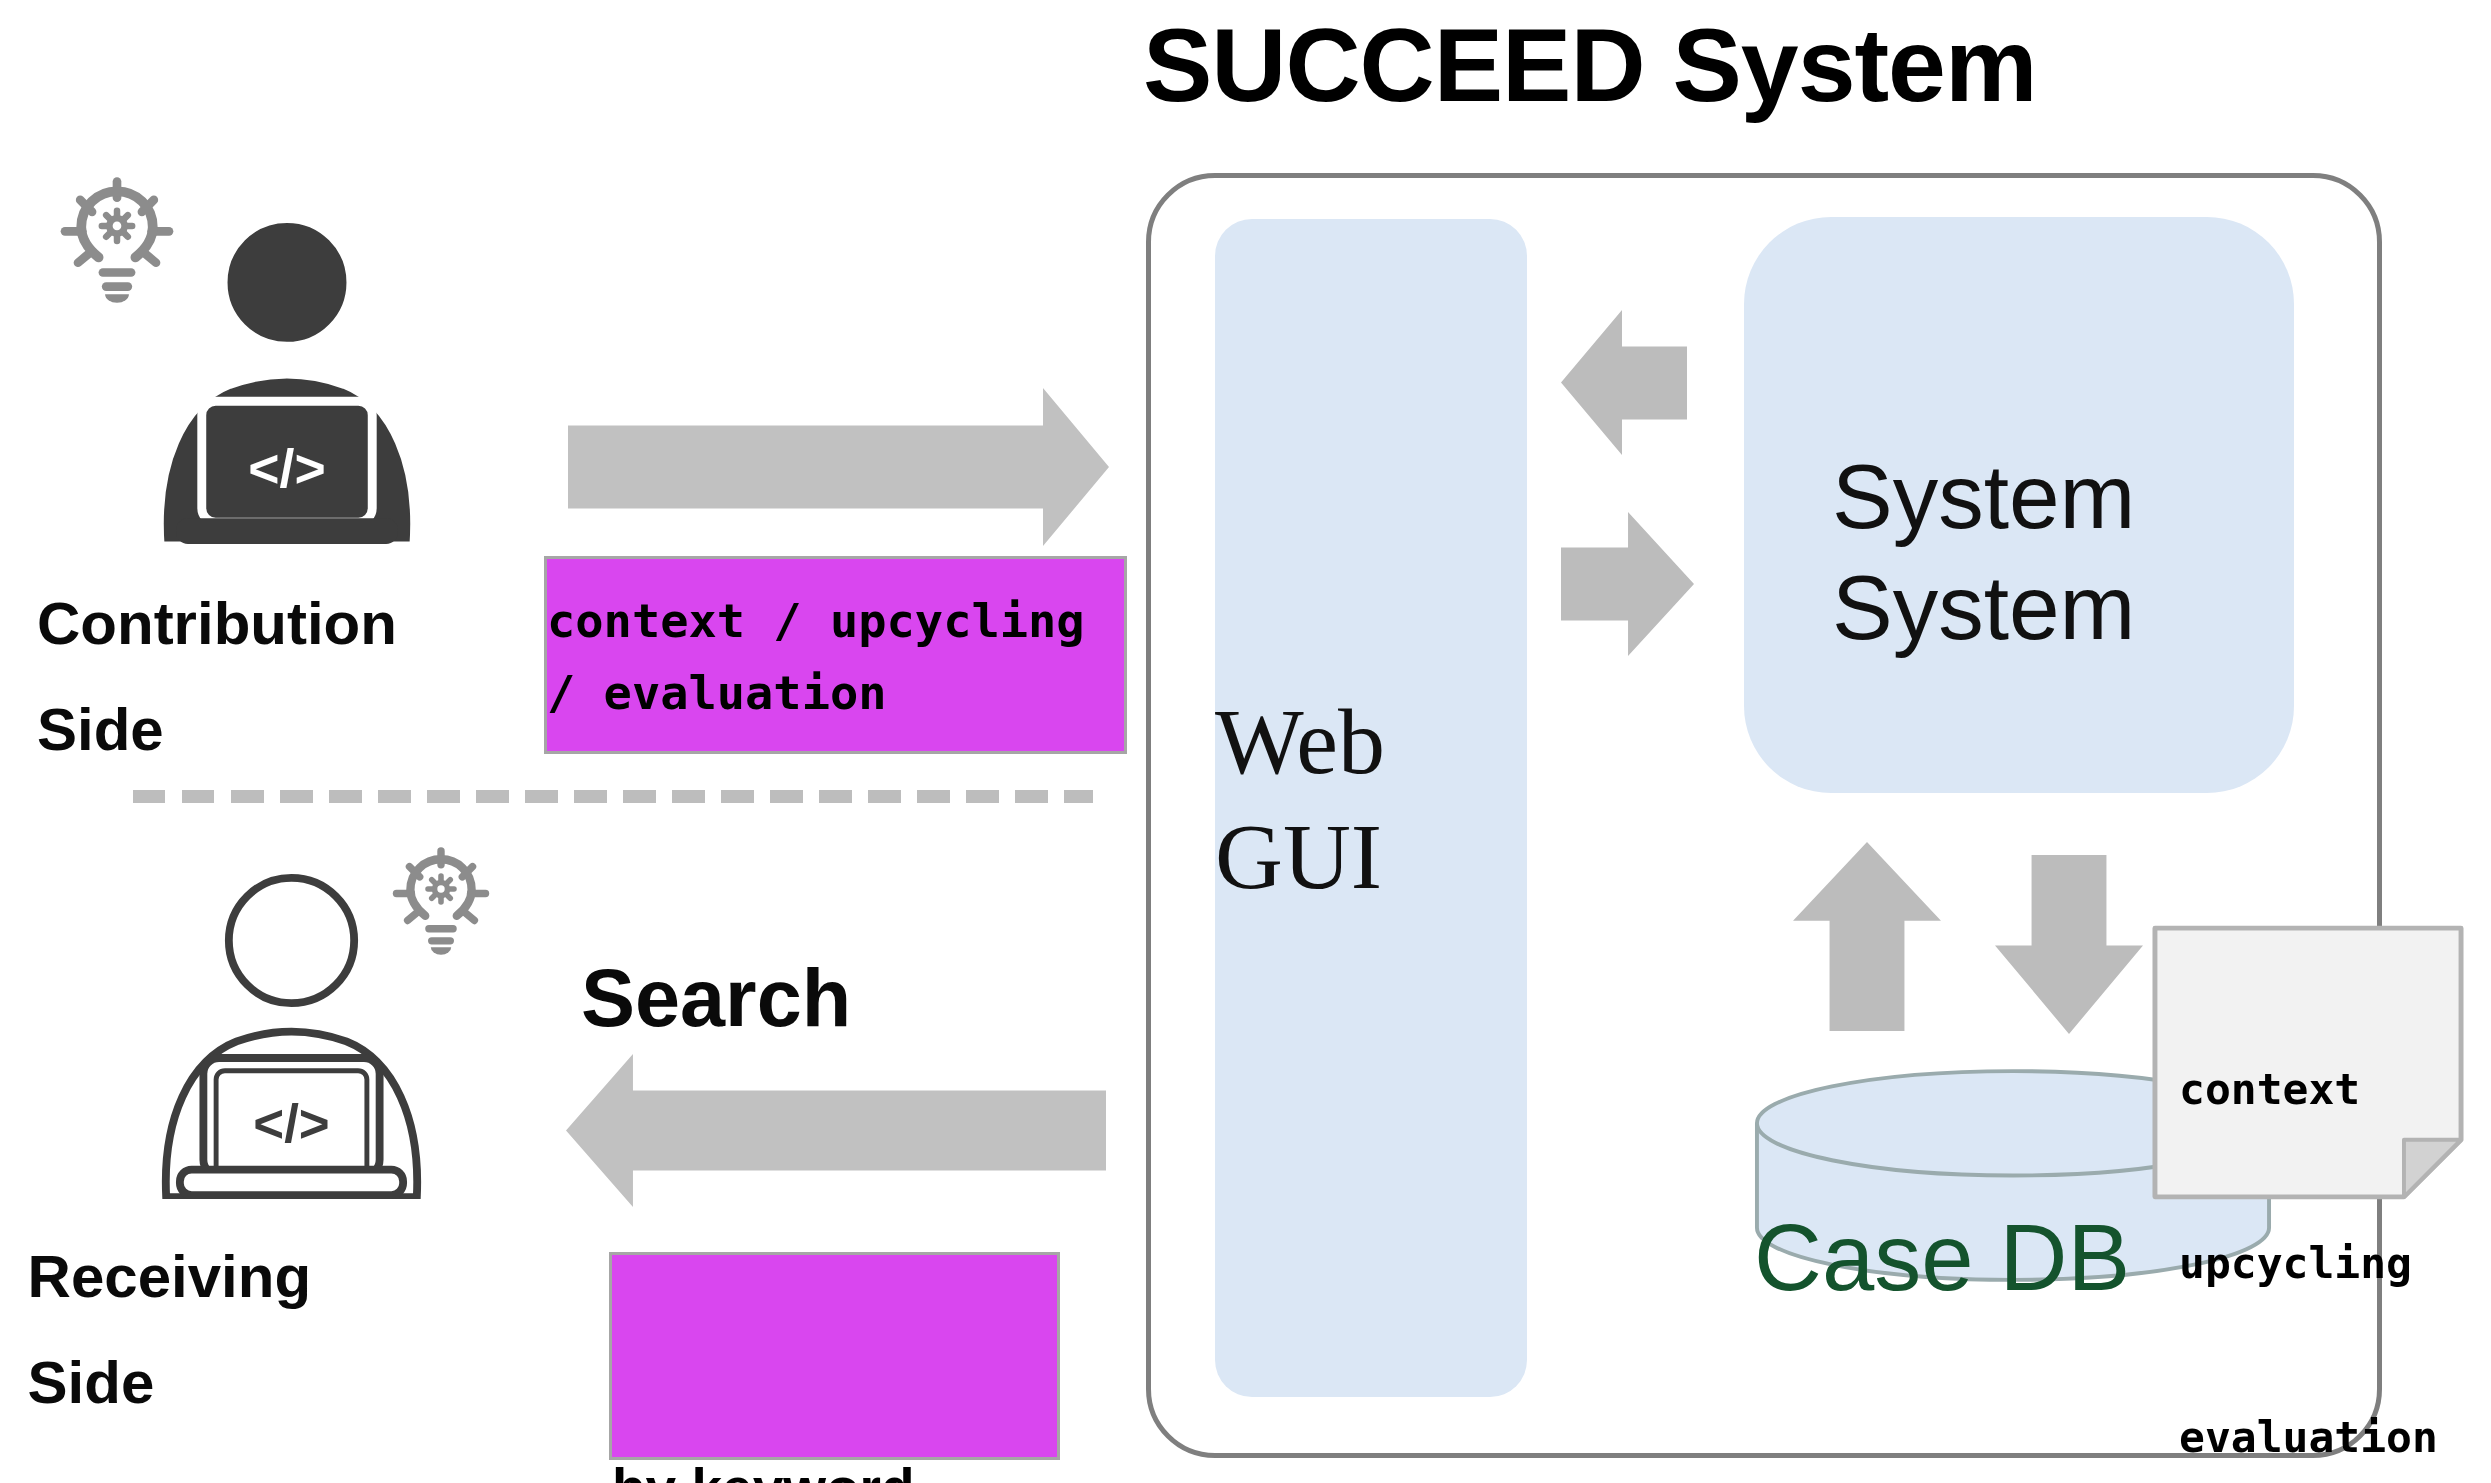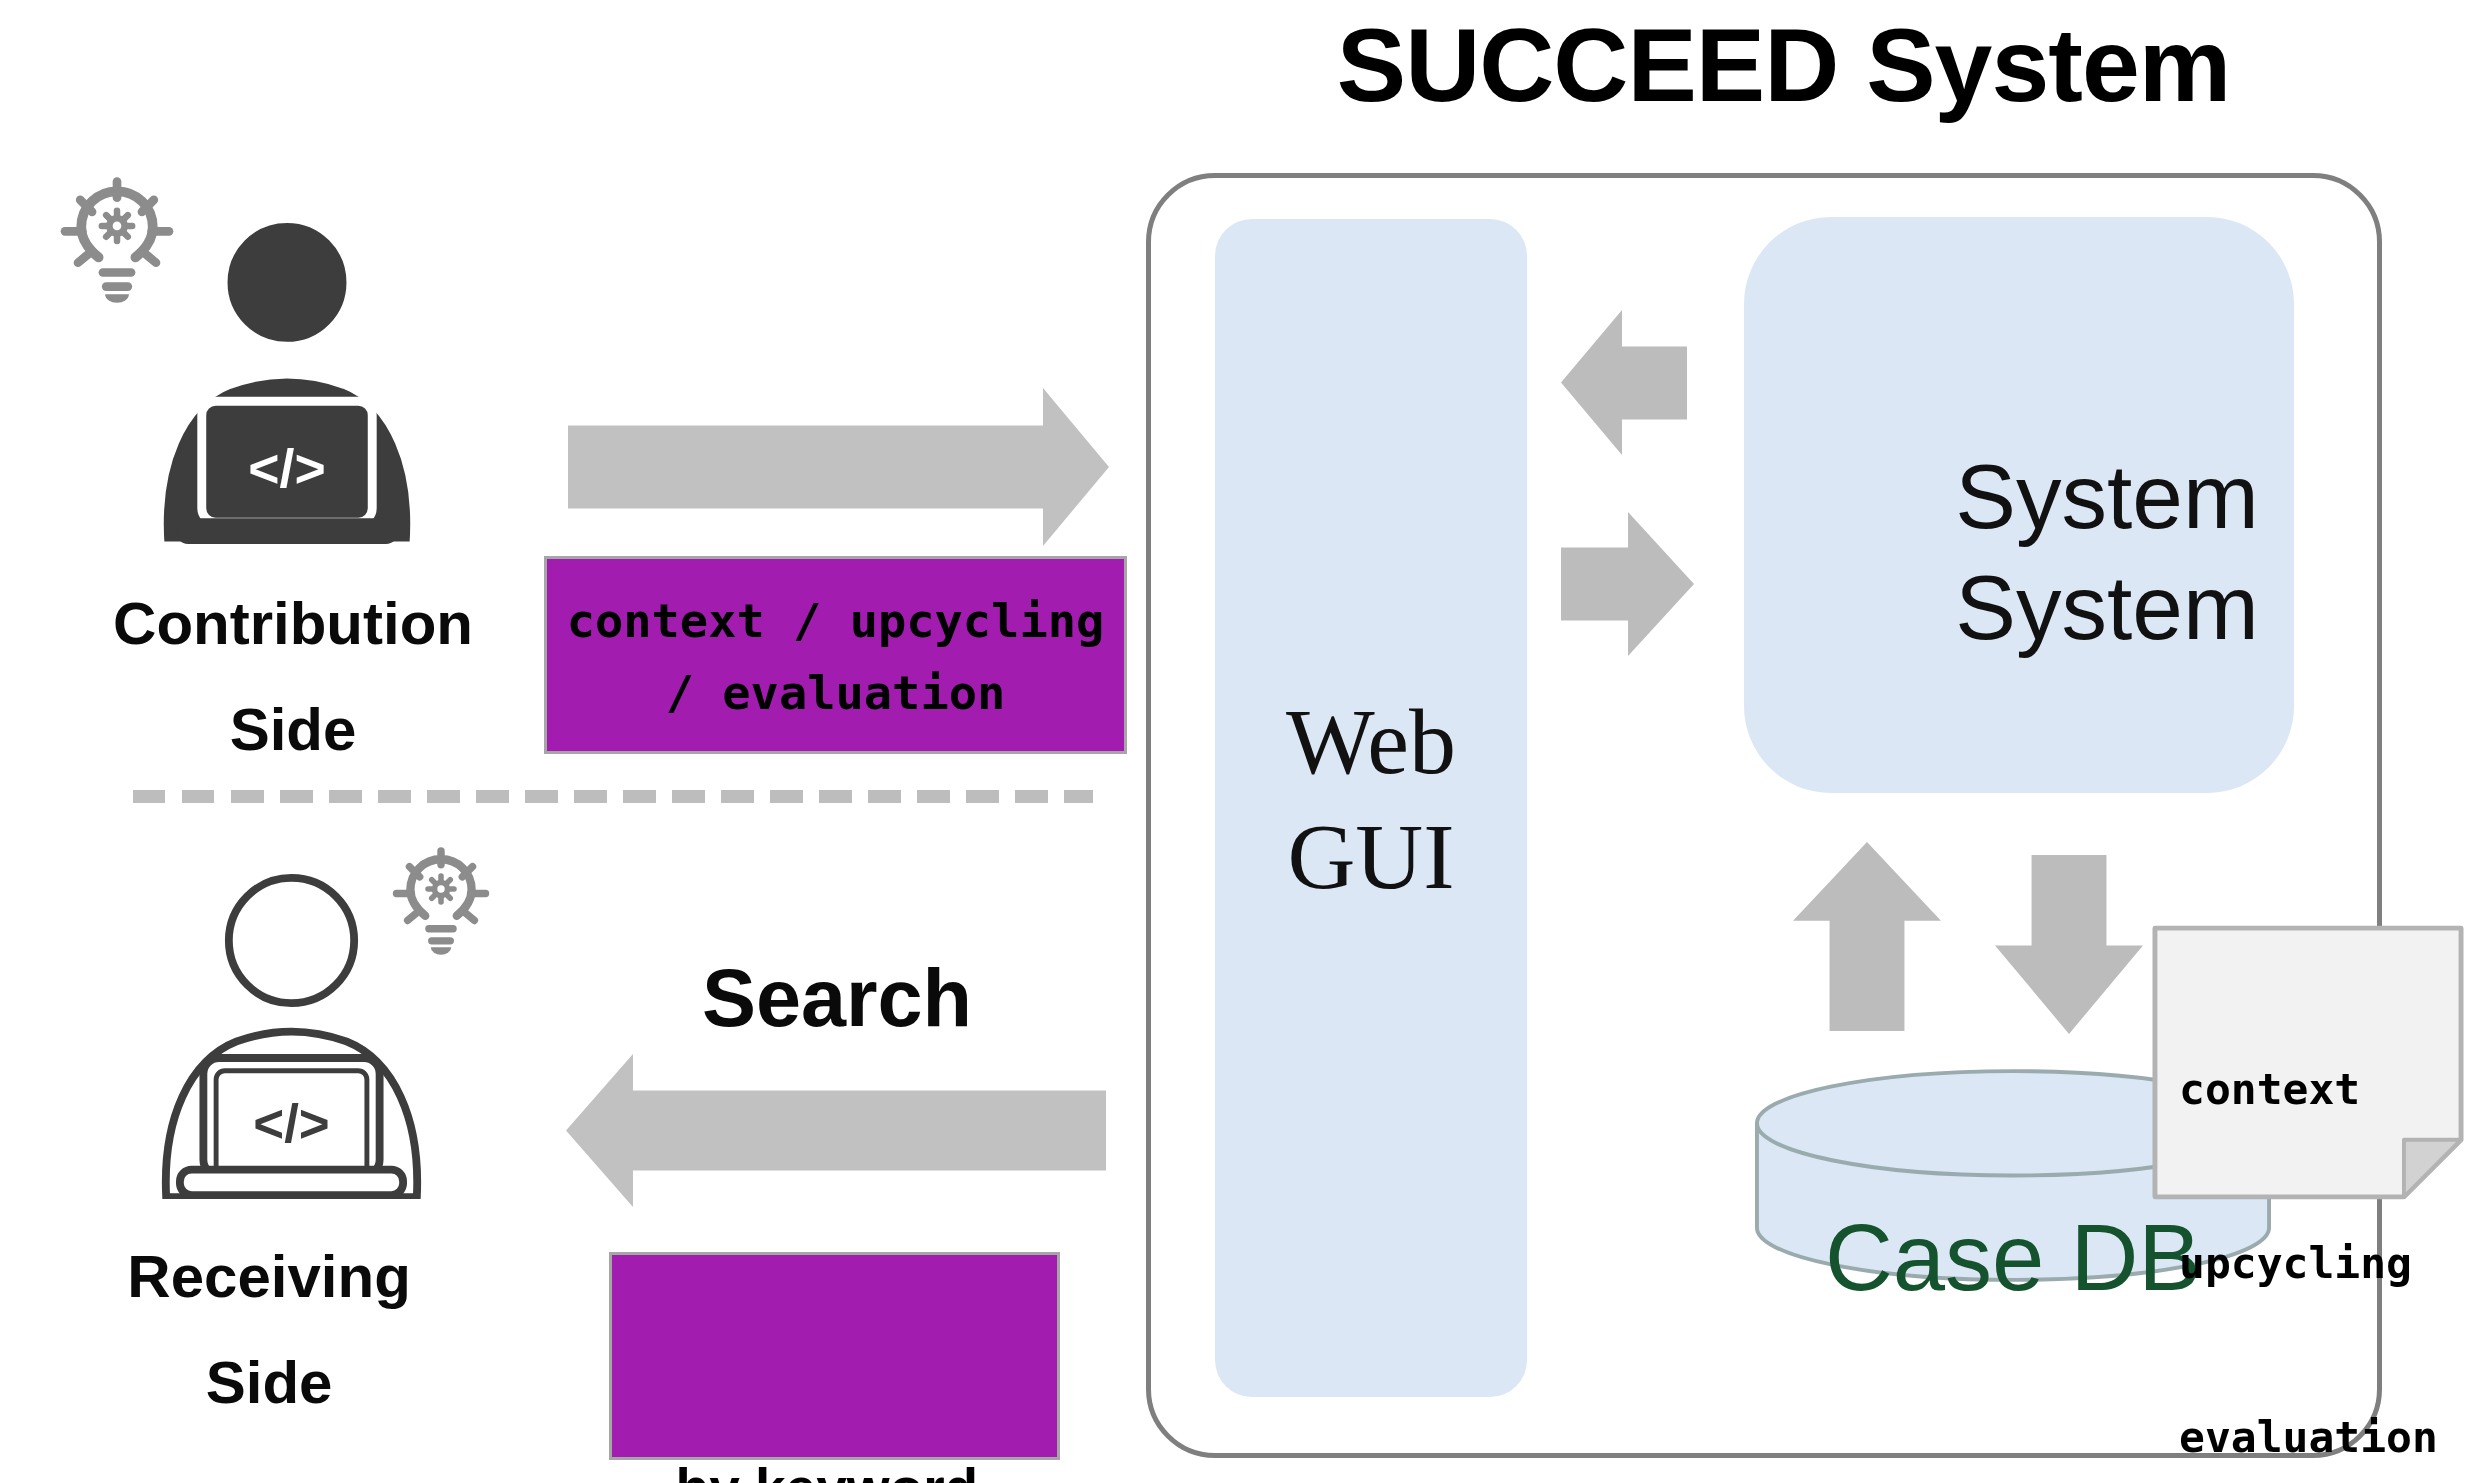--- a/index.html
+++ b/index.html
@@ -5,32 +5,32 @@
   :root{
     --blue:#dbe7f5; --arrow:#c1c1c1; --smallarrow:#bcbcbc; --frame:#7f7f7f;
     --dark:#3d3d3d; --bulb:#8c8c8c; --divider:#bdbdbd;
     --note_bg:#f2f2f2; --note_border:#b3b3b3; --note_fold:#d2d2d2;
     --db_stroke:#9aabad; --box_border:#a6a6a6; --ink:#0d0d0d;
   }
   html,body{margin:0;padding:0;background:#fff;}
   #canvas{position:relative;width:2491px;height:1484px;background:#fff;overflow:hidden;
           font-family:"Liberation Sans",sans-serif;color:var(--ink);}
   .abs{position:absolute;}
-  .ctr{text-align:center;}
+  .ctr{}
   .title{font-size:104px;font-weight:bold;letter-spacing:-1px;color:#000;}
   .biglabel{font-size:60px;font-weight:bold;line-height:106px;color:#0a0a0a;}
   .flowlabel{font-size:81px;font-weight:bold;color:#0a0a0a;}
   .boxlabel{font-size:91px;line-height:111px;color:#111;}
   .gui-label{font-size:94px;line-height:115px;color:#111;}
   .db-label{font-size:94px;color:#14532d;}
   .arrow{background:var(--arrow);}
   .smallarrow{background:var(--smallarrow);}
   .frame-box{border:5.9px solid var(--frame);border-radius:69px;background:#fff;box-sizing:border-box;}
   .blue-box{background:var(--blue);}
-  .detail-box{border:3.9px solid var(--box_border);background:#a21caf;box-sizing:border-box;}
+  .detail-box{border:3.9px solid var(--box_border);background:#d946ef;box-sizing:border-box;}
   .mono{font-family:"DejaVu Sans Mono","Liberation Mono",monospace;font-weight:bold;}
   .ctx-text{font-size:47px;line-height:72px;color:#000;}
   .kw-text{font-size:55px;font-weight:bold;line-height:85px;color:#000;white-space:pre;}
   .note-text{font-size:43px;line-height:58px;color:#000;white-space:pre;}
   .divider{background:repeating-linear-gradient(to right,var(--divider) 0px,var(--divider) 32.5px,transparent 32.5px,transparent 49px);}
   svg text{font-family:"Liberation Sans",sans-serif;}
 </style>
 </head>
 <body>
 

